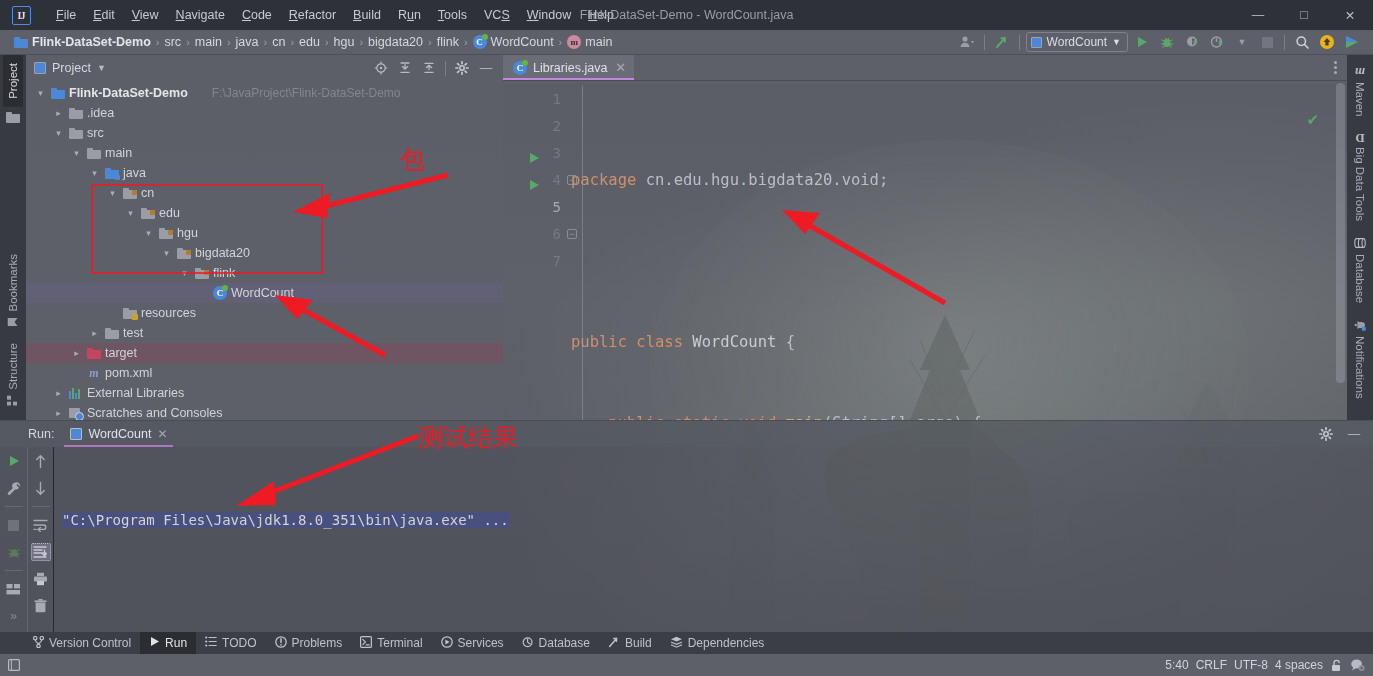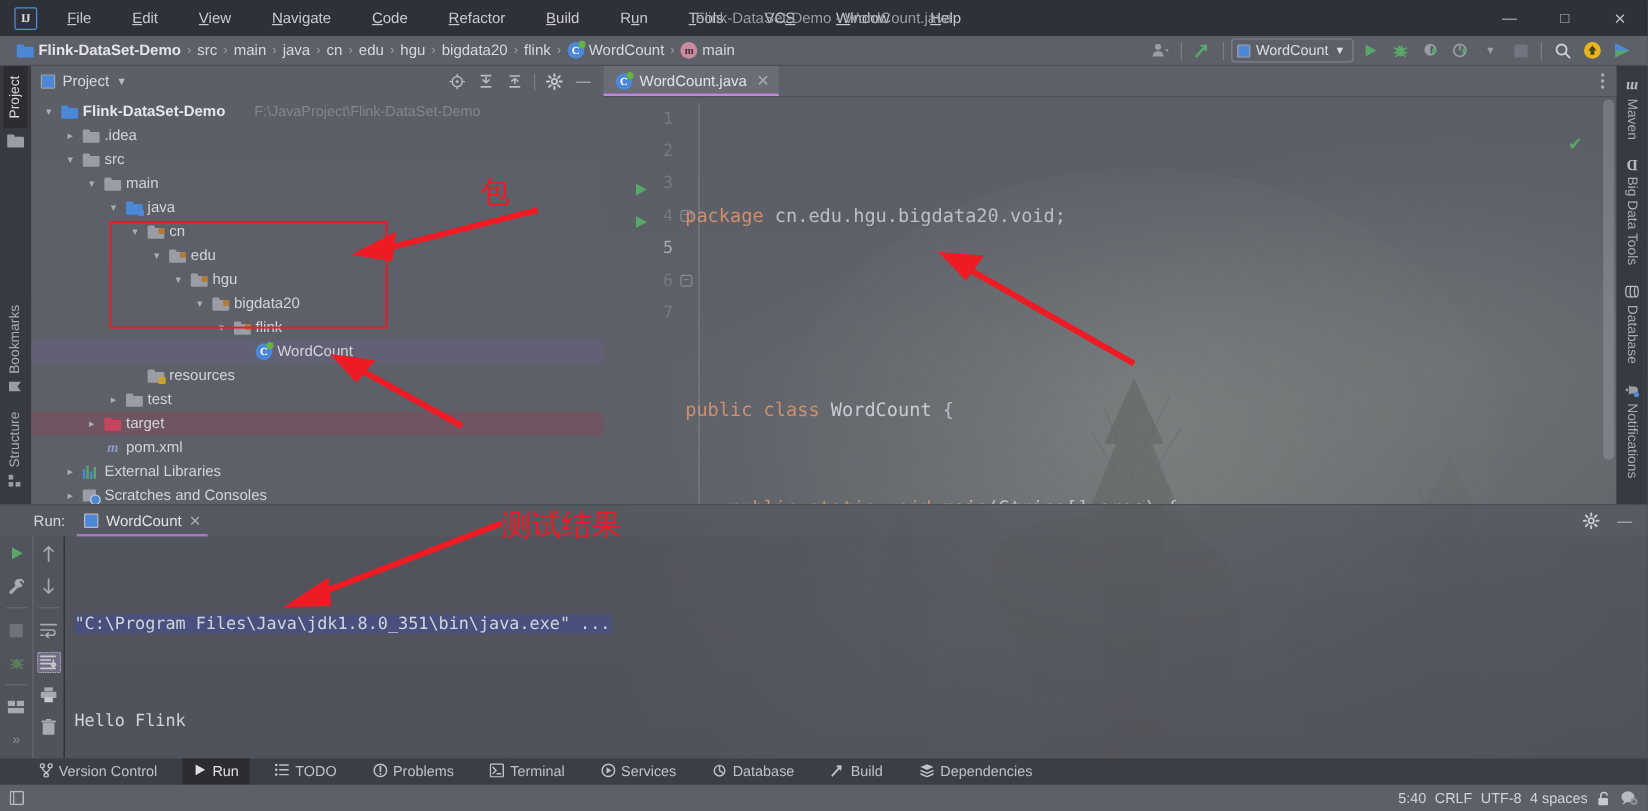--- a/index.html
+++ b/index.html
@@ -36,21 +36,21 @@
   #logo {
     width:30px; height:22px; margin-left:6px;
     display:flex; align-items:center; justify-content:center;
   }
   .logo-box {
     width:19px; height:19px; border:1.5px solid #4e8fe0; border-radius:2px;
     background:#2f3138; color:#dfe1e6; font-size:10px; font-weight:bold;
     display:flex; align-items:center; justify-content:center; letter-spacing:-1px;
     font-family:"Liberation Serif", serif;
   }
-  #menubar { display:flex; align-items:center; margin-left:12px; gap:18px; }
+  #menubar { display:flex; align-items:center; margin-left:12px; gap:1px; }
   .menu-item {
     padding:4px 8px; border-radius:2px; color:#c9cbd1; cursor:default; white-space:nowrap;
   }
   .menu-item span.mn { text-decoration:underline; }
   #win-title {
     position:absolute; left:0; right:0; text-align:center;
     color:#9a9da6; font-size:12.5px; pointer-events:none;
   }
   #winctl { margin-left:auto; display:flex; z-index:2; }
   .wc { width:46px; height:30px; display:flex; align-items:center; justify-content:center; color:#b8bac0; }
@@ -213,21 +213,21 @@
   .rt-div { width:18px; height:1px; background:rgba(120,123,130,.55); }
   #console {
     flex:1; padding:6px 0 0 8px; font-family:"DejaVu Sans Mono", monospace;
     font-size:14px; line-height:27px; color:#d2d4d9; white-space:pre; overflow:hidden; position:relative;
   }
   .c-sel { background:rgba(70,80,140,.70); display:inline; }
 
   
   #bottombar {
     height:22px; flex:0 0 22px; background:#3c3e45; display:flex; align-items:center;
-    font-size:12px; color:#bfc2c8; padding-left:24px; gap:12px; position:relative; z-index:6;
+    font-size:12px; color:#bfc2c8; padding-left:24px; gap:0; position:relative; z-index:6;
   }
   .btab { display:flex; align-items:center; gap:5px; padding:3px 9px; height:22px; white-space:nowrap;}
   .btab.active { background:#2b2d33; color:#dfe1e6; }
   #statusbar {
     height:22px; flex:0 0 22px; background:#5d6068; display:flex; align-items:center;
     font-size:12px; color:#d2d4d9; padding:0 8px 0 8px; gap:7px; position:relative; z-index:6;
   }
   #status-right { margin-left:auto; display:flex; align-items:center; gap:7px; }
   .sb-ic { display:inline-flex; align-items:center; }
 
@@ -611,21 +611,21 @@
             </span>
             <span class="lbl">Scratches and Consoles</span>
           </div>
         </div>
     </div>
 
     <div id="editor">
       <div id="tabs">
         <div class="etab">
           <span class="cls-ic">C</span>
-          <span>WordCount.java</span>
+          <span>Libraries.java</span>
           <span class="x">✕</span>
           <span class="underline"></span>
         </div>
         <div id="tabs-right">
           <span class="dots">
               <b></b>
               <b></b>
               <b></b>
             </span>
         </div>
@@ -782,21 +782,20 @@
           <svg width="13" height="14" viewBox="0 0 13 14">
               <rect x="1.6" y="3.4" width="9.8" height="9.8" rx="1" fill="#a7aab2"></rect>
               <rect x="0.6" y="1.4" width="11.8" height="1.8" fill="#a7aab2"></rect>
               <rect x="4.4" y="0" width="4.2" height="1.6" fill="#a7aab2"></rect>
             </svg>
         </span>
       </div>
 
       <div id="console">
         <div><span class="c-sel">"C:\Program Files\Java\jdk1.8.0_351\bin\java.exe" ...</span></div>
-        <div>Hello Flink</div>
         <div></div>
         
       </div>
     </div>
   </div>
 
   <div id="bottombar">
     <div class="btab">
       <span>
         <svg width="11" height="12" viewBox="0 0 11 12">

